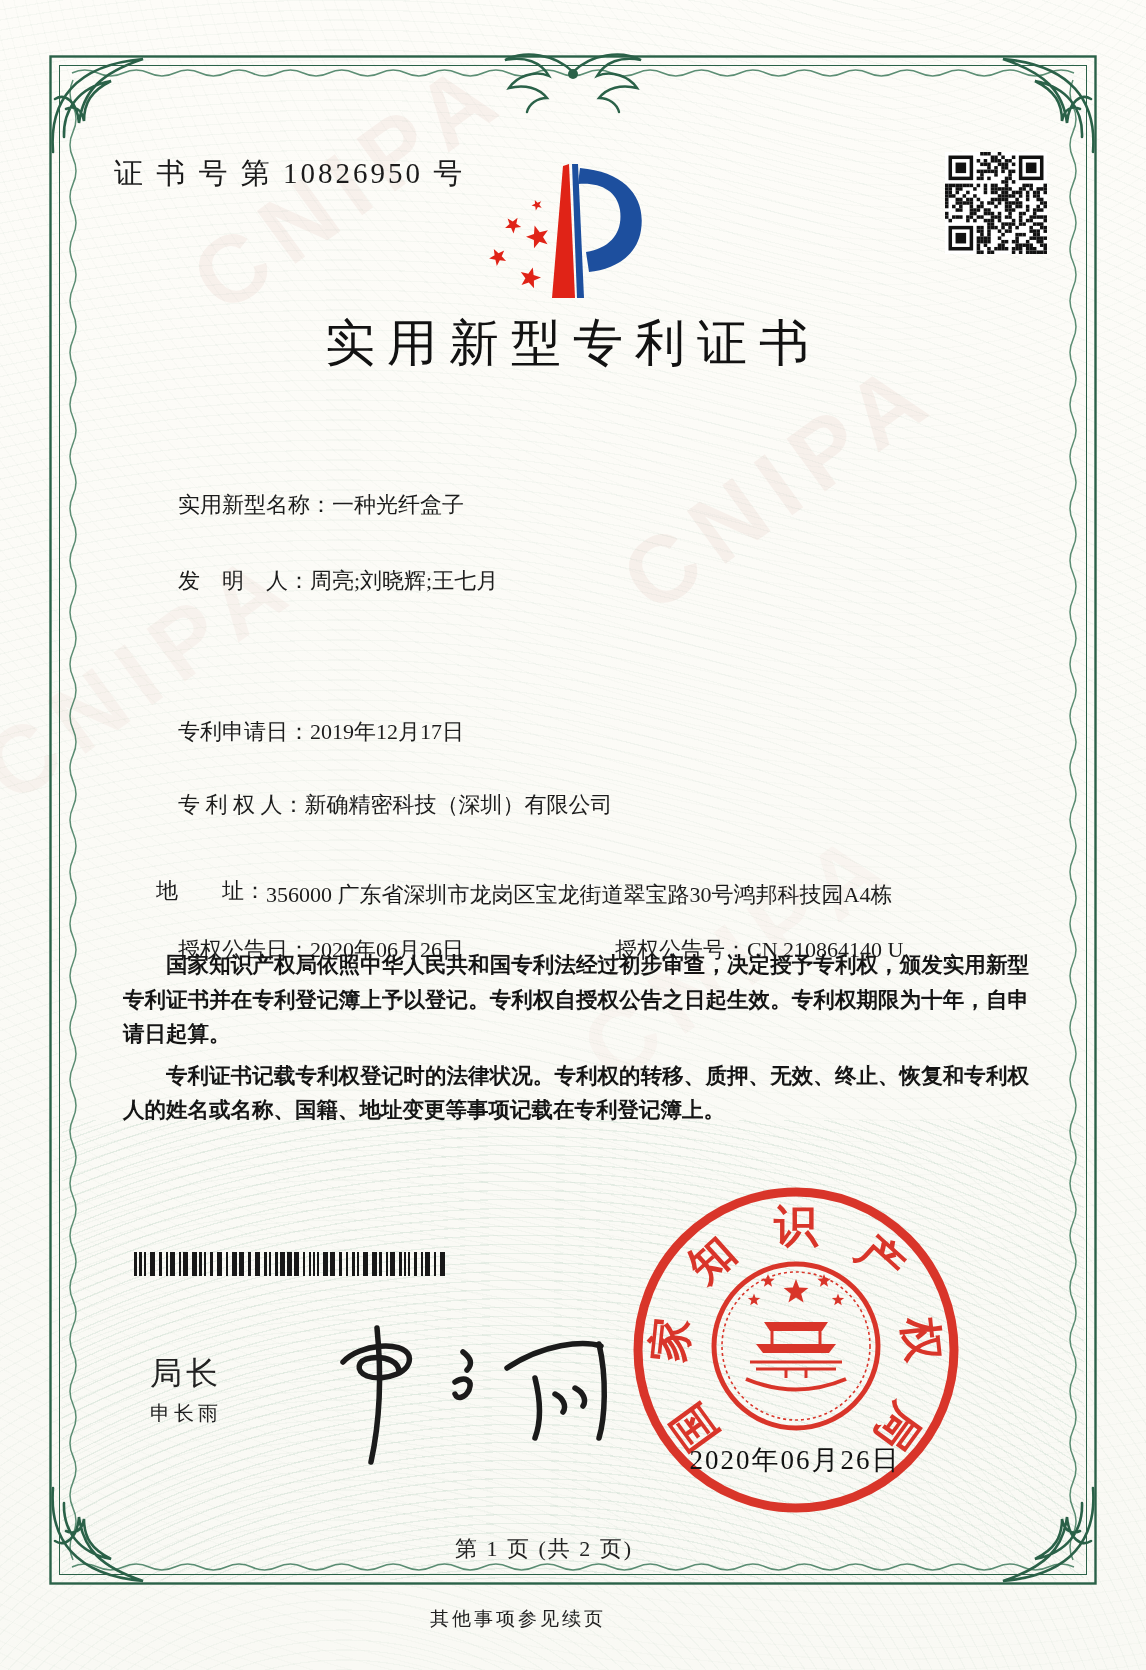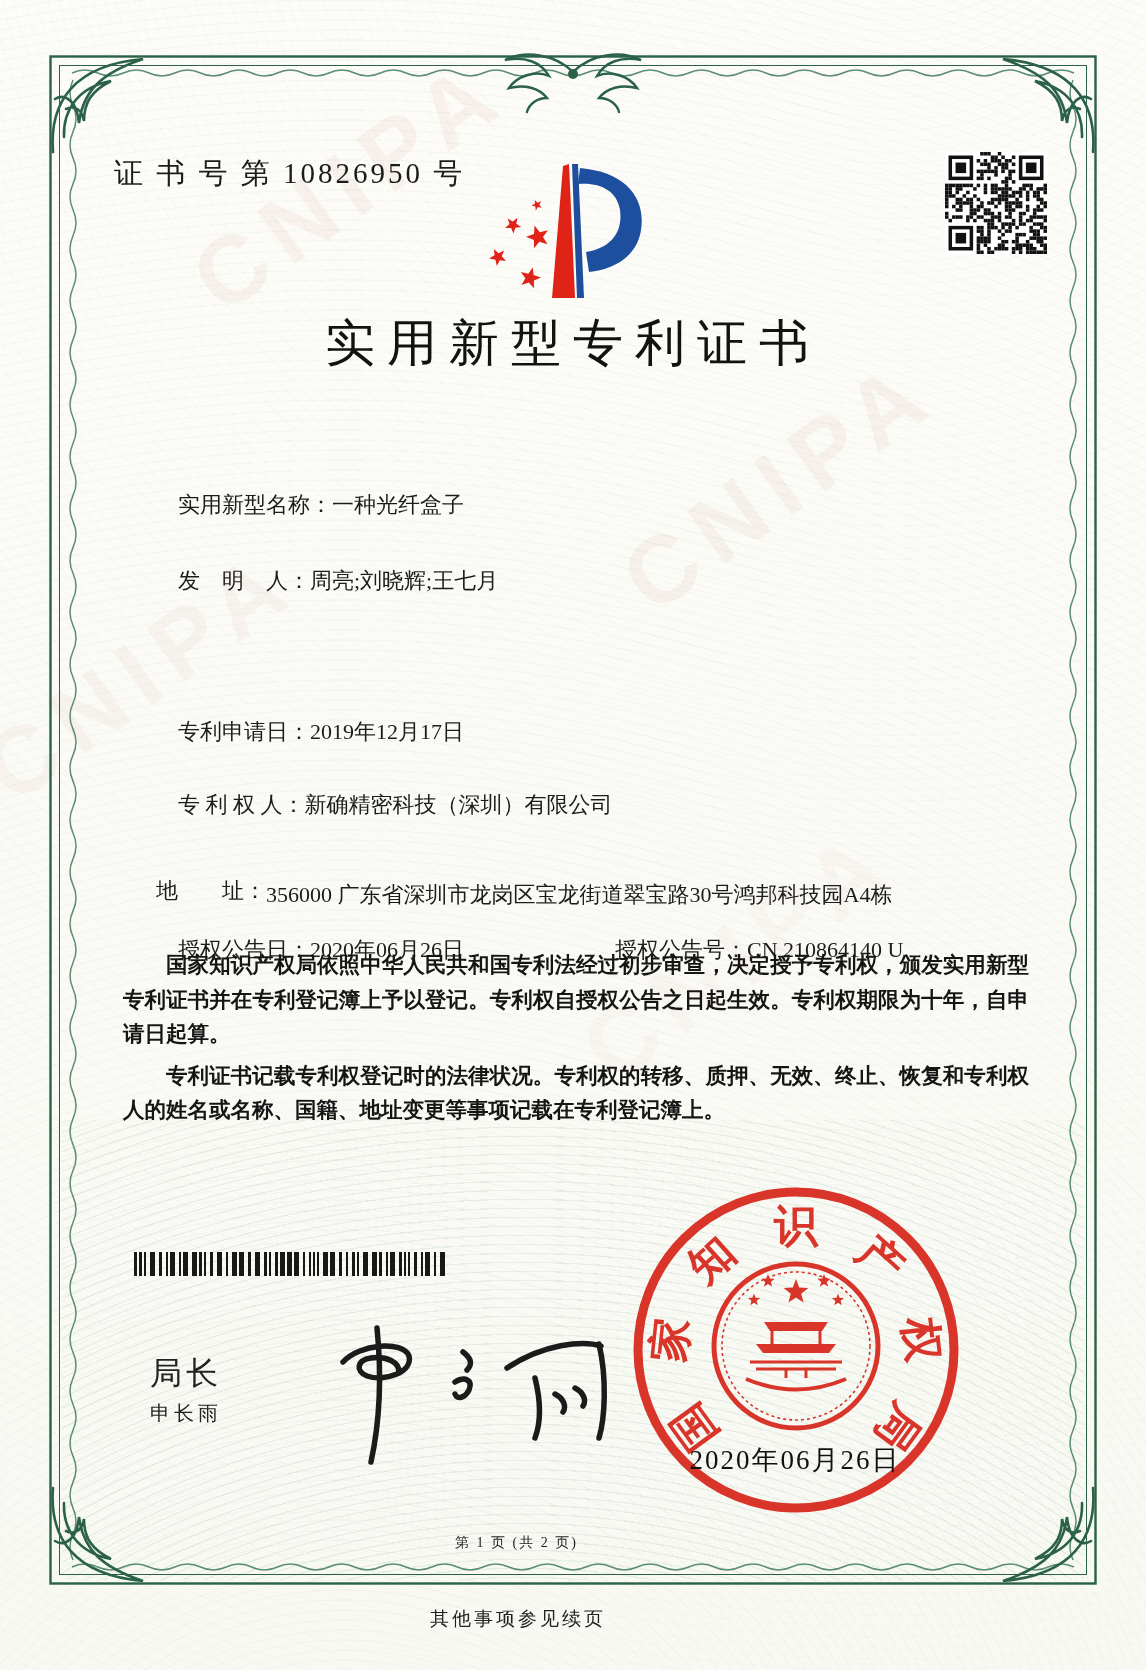--- a/index.html
+++ b/index.html
@@ -32,21 +32,21 @@
   #barcode{position:absolute;left:133px;top:1252px;}
   .sig-title{position:absolute;left:150px;top:1352px;font-family:"Liberation Sans",sans-serif;
              font-size:32px;color:#222;letter-spacing:4px;}
   .sig-name{position:absolute;left:150px;top:1400px;font-family:Liberation Serif, serif;
             font-size:20px;color:#222;letter-spacing:4px;}
   #signature{position:absolute;left:315px;top:1316px;}
   #seal{position:absolute;left:622px;top:1176px;opacity:.93;}
   .seal-date{position:absolute;left:610px;top:1442px;width:370px;text-align:center;
              font-size:27px;letter-spacing:2px;color:#111;}
   #qr{position:absolute;left:945px;top:152px;}
-  .footer-page{position:absolute;left:455px;top:1534px;font-size:14px;letter-spacing:2px;color:#222;}
+  .footer-page{position:absolute;left:455px;top:1534px;font-size:22px;letter-spacing:2px;color:#222;}
   .cont-note{position:absolute;left:430px;top:1606px;font-size:19px;letter-spacing:3px;color:#222;}
 </style>
 </head>
 <body>
 
 <div class="page">
 
   <div class="waves"></div>
   <div class="waves-strong"></div>
 

